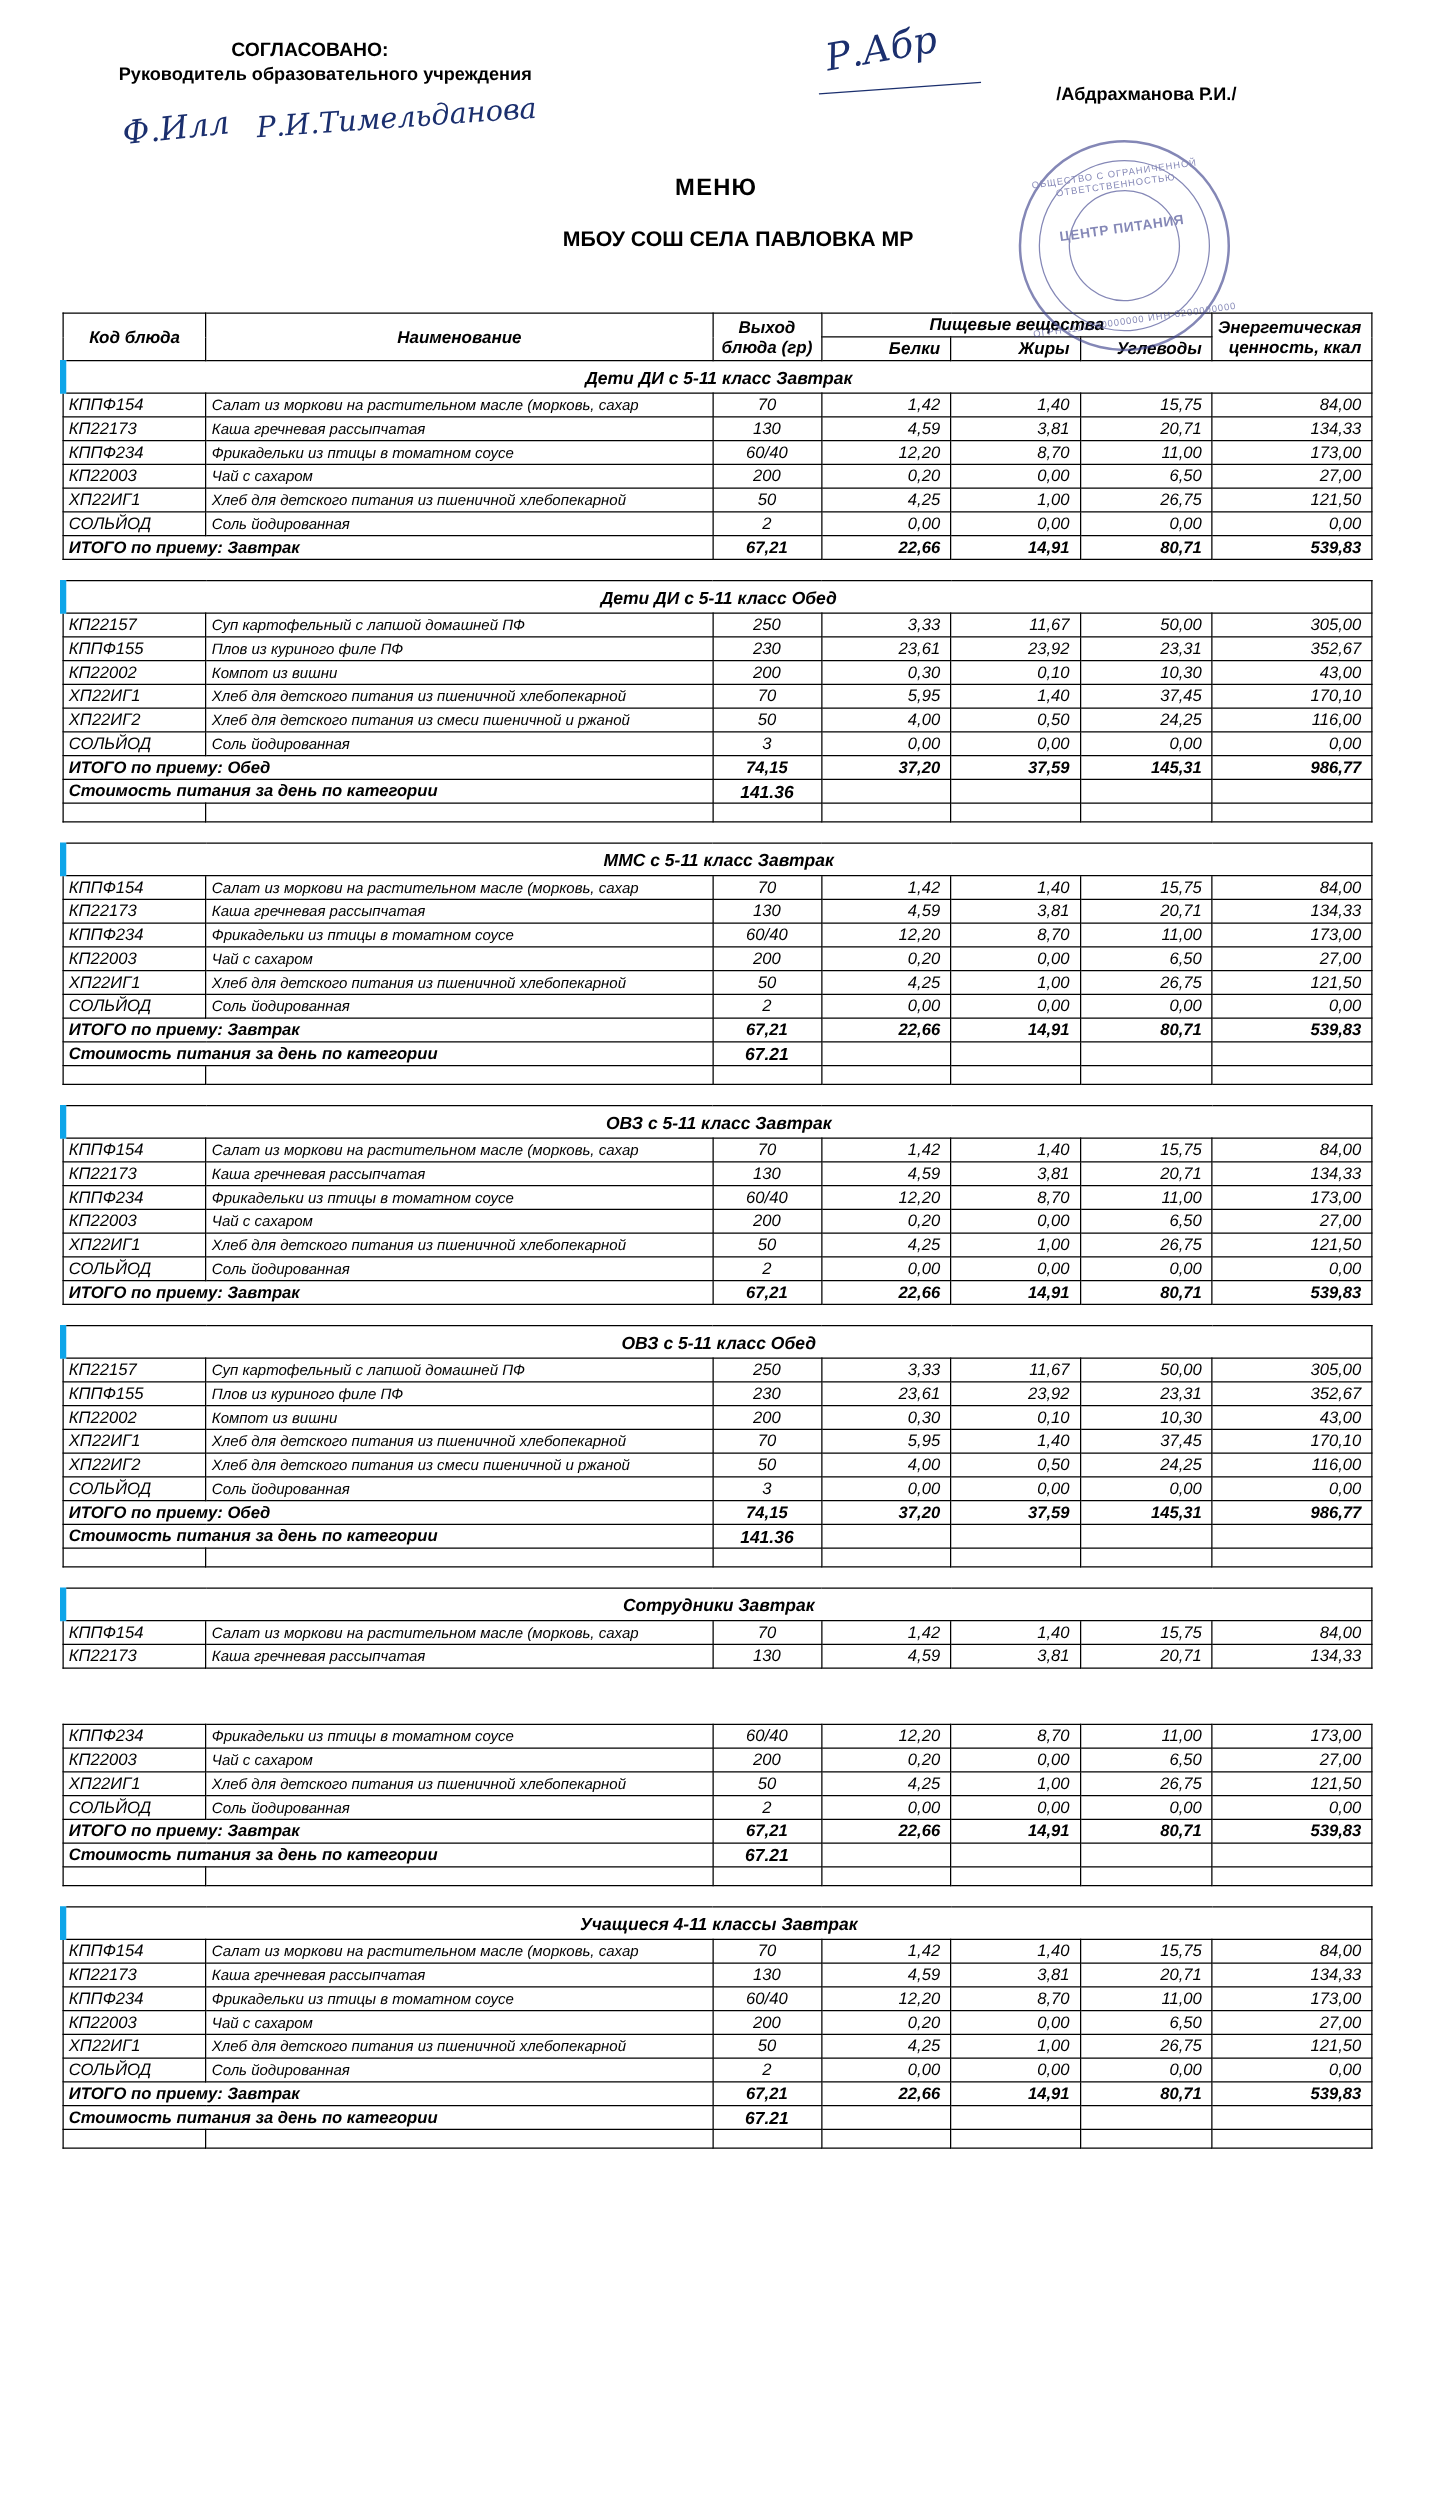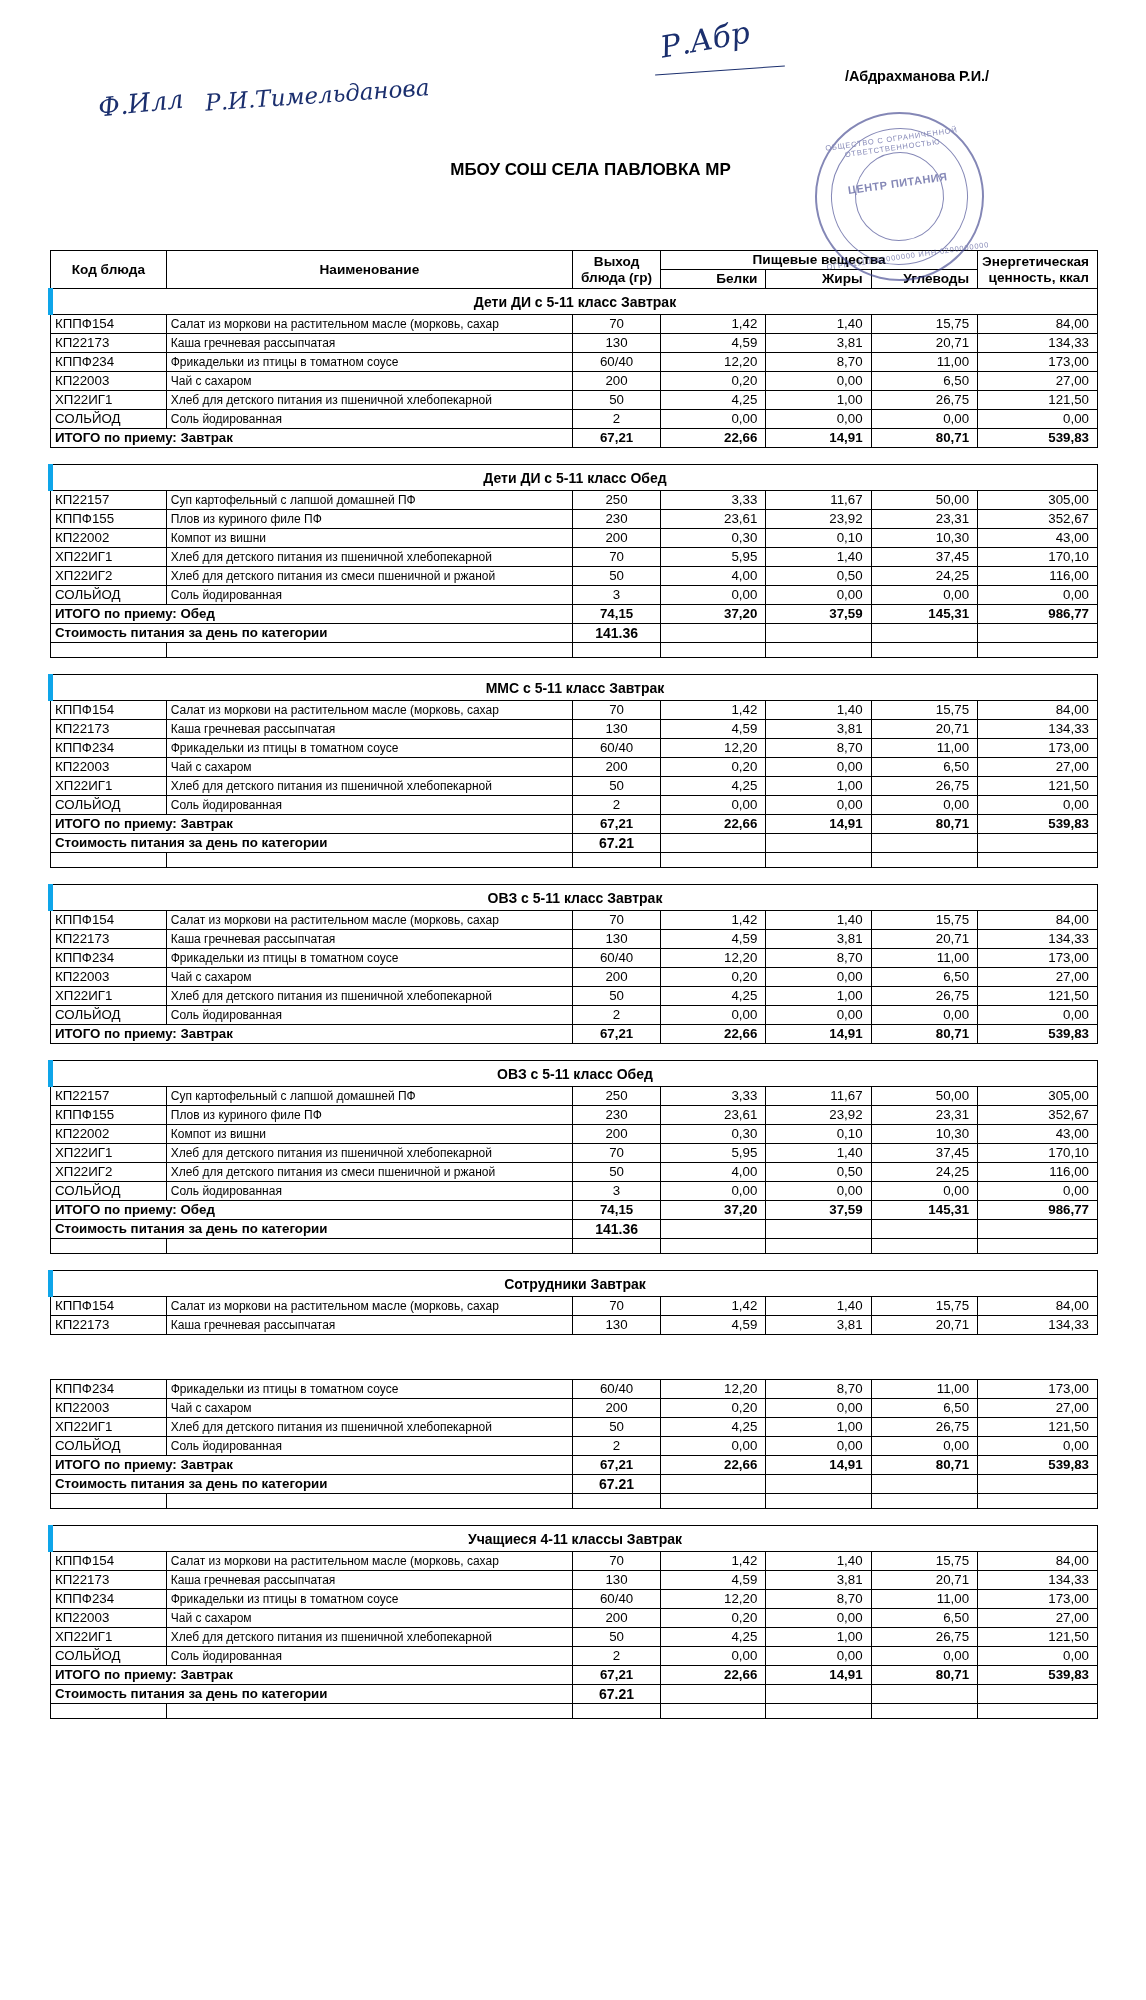--- a/index.html
+++ b/index.html
@@ -171,20 +171,21 @@
     position: absolute;
     left: 0; right: 0; bottom: 18px;
     text-align: center;
     font-size: 7.5px;
     letter-spacing: .8px;
   }
 
   
   .table-wrap {
     padding: 0 48px 40px 48px;
+    font-style: italic;
   }
   table.menu {
     border-collapse: collapse;
     width: 1050px;
     font-size: 13.3px;
   }
   table.menu td, table.menu th {
     border: 1px solid #000;
     padding: 1px 4px;
     vertical-align: middle;
@@ -240,31 +241,36 @@
     height: 17px;
   }
 </style>
 </head>
 <body>
 
 <div class="page">
 
   <div class="header">
 
+    <div class="approve-left">
+      <div class="ttl">СОГЛАСОВАНО:</div>
+      <div class="sub">Руководитель образовательного учреждения</div>
+    </div>
 
     <div class="sig sig-1">Ф.Илл</div>
     <div class="sig sig-2">Р.И.Тимельданова</div>
 
 
     <div class="sig sig-3">Р.Абр</div>
     <div class="sig-underline"></div>
 
     <div class="name-right">/Абдрахманова Р.И./</div>
 
     <div class="menu-title">
+      <div class="t1">МЕНЮ</div>
       <div class="t3">МБОУ СОШ СЕЛА ПАВЛОВКА МР</div>
     </div>
 
     <div class="stamp">
       <div class="arc-top">ОБЩЕСТВО С ОГРАНИЧЕННОЙ ОТВЕТСТВЕННОСТЬЮ</div>
       <div class="inner-text">ЦЕНТР
 ПИТАНИЯ</div>
       <div class="arc-bot">ОГРН 1110280000000 ИНН 0200000000</div>
     </div>
   </div>

